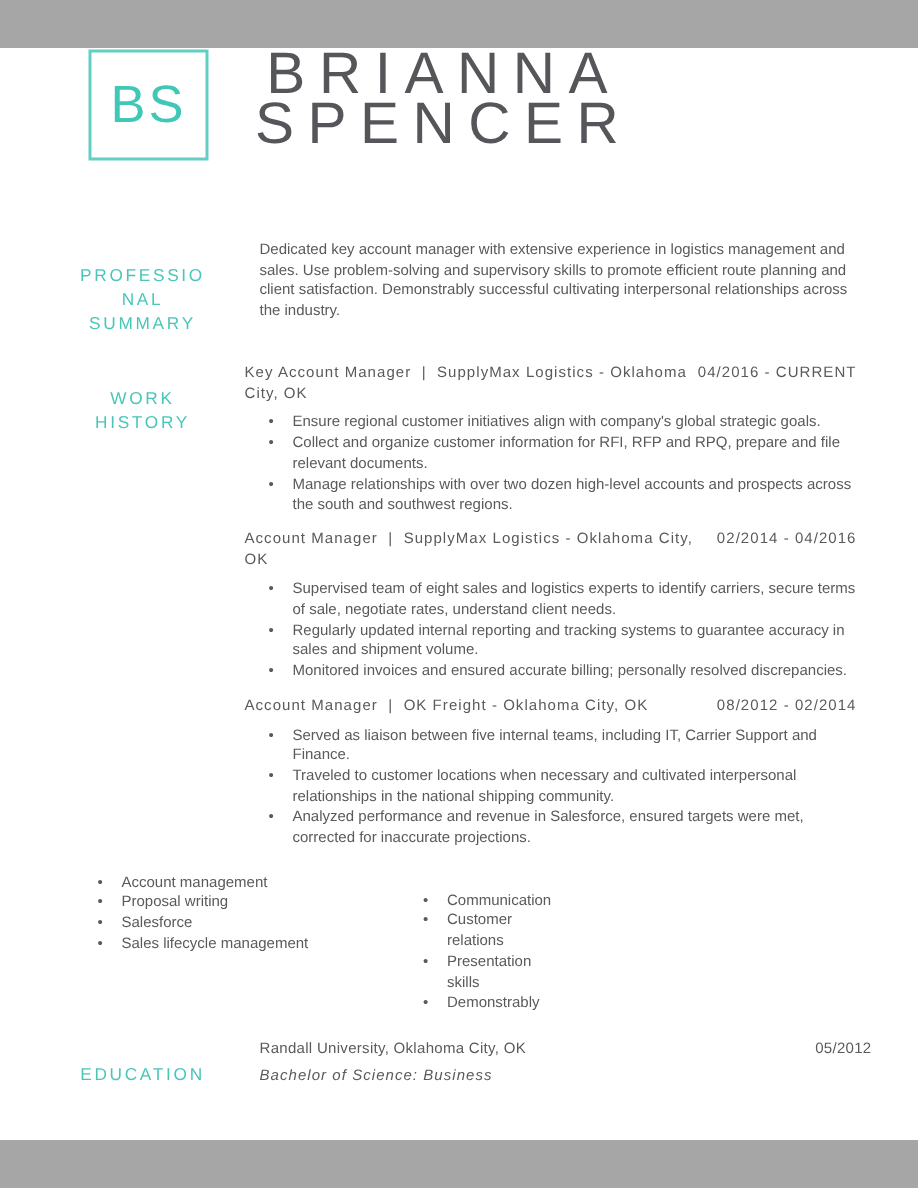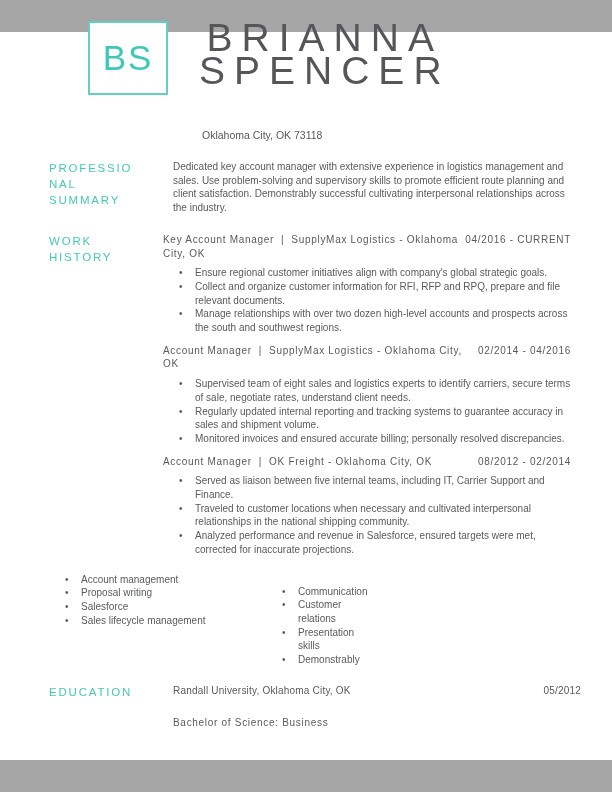--- a/index.html
+++ b/index.html
@@ -5,39 +5,40 @@
   html,body{margin:0;padding:0;background:#ffffff;}
   .page{
     position:relative;width:612px;height:792px;overflow:hidden;background:#ffffff;
     font-family:"Liberation Sans",sans-serif;color:#595a5c;
   }
   .bar{position:absolute;left:0;right:0;height:32px;background:#a6a6a6;}
   .bar-top{top:0;}
   .bar-bottom{top:760px;}
 
   
-  .header{position:absolute;top:20px;left:0;right:0;height:128px;margin-left:29px;}
+  .header{position:absolute;top:32px;left:0;right:0;height:128px;}
   .monogram-box{
     position:absolute;left:59px;top:1px;width:76px;height:70px;
     border:2px solid #62cfc2;display:flex;align-items:center;justify-content:center;
     background:#ffffff;
   }
   .monogram{font-size:35px;letter-spacing:2px;color:#3fc8b8;}
   .name{position:absolute;left:170px;top:1px;font-size:39px;line-height:33px;
         letter-spacing:9px;color:#55565a;white-space:nowrap;text-align:center;}
   .contact{position:absolute;left:173px;top:72px;font-size:10.5px;line-height:17.5px;
            color:#58585a;white-space:pre-wrap;}
 
   
   .main{position:absolute;top:160px;left:49px;width:532px;}
   .section{display:grid;grid-template-columns:92px 408px;column-gap:32px;}
   .sec-label{
-    text-align:left;color:#49c6b8;font-size:11.5px;line-height:16px;
+    text-align:center;color:#49c6b8;font-size:11.5px;line-height:16px;
     letter-spacing:1.8px;overflow-wrap:break-word;word-break:break-word;
     text-transform:uppercase;
+    margin-top:16px;
   }
   .content{font-size:10px;line-height:13.7px;color:#595a5c;}
   .section-work{margin-top:18px;gap:22px;}
   .section-skills{margin-top:16px;}
   .section-education{margin-top:17px;}
 
   
   .job + .job{margin-top:9px;}
   .job-head{letter-spacing:0.7px;}
   .job-dates{float:right;white-space:pre;}
@@ -45,39 +46,38 @@
   ul.bullets{list-style:none;margin:6px 0 0 0;padding:0;}
   ul.bullets li{position:relative;padding-left:32px;}
   ul.bullets li::before{content:"\2022";position:absolute;left:16px;top:0;}
 
   
   .skills-grid{display:grid;grid-template-columns:217px 1fr;}
 
   
   .edu-row{letter-spacing:0.2px;}
   .edu-date{float:right;}
-  .edu-degree{margin-top:18px;letter-spacing:0.7px;}
+  .edu-degree{margin-top:4px;letter-spacing:0.7px;font-style:italic;}
 </style>
 </head>
 <body>
 
 <div class="page">
 
   <div class="bar bar-top"></div>
 
   <div class="header">
     <div class="monogram-box">
       <span class="monogram">BS</span>
     </div>
     <div class="name">
       <div>BRIANNA</div>
       <div>SPENCER</div>
     </div>
     <div class="contact">
-      <div>Oklahoma City, OK 73118</div>
     </div>
   </div>
 
   <div class="main">
 
     <div class="section section-summary">
       <div class="sec-label">PROFESSIONAL SUMMARY</div>
       <div class="content">Dedicated key account manager with extensive experience in logistics management and sales. Use problem-solving and supervisory skills to promote efficient route planning and client satisfaction. Demonstrably successful cultivating interpersonal relationships across the industry.</div>
     </div>
 

